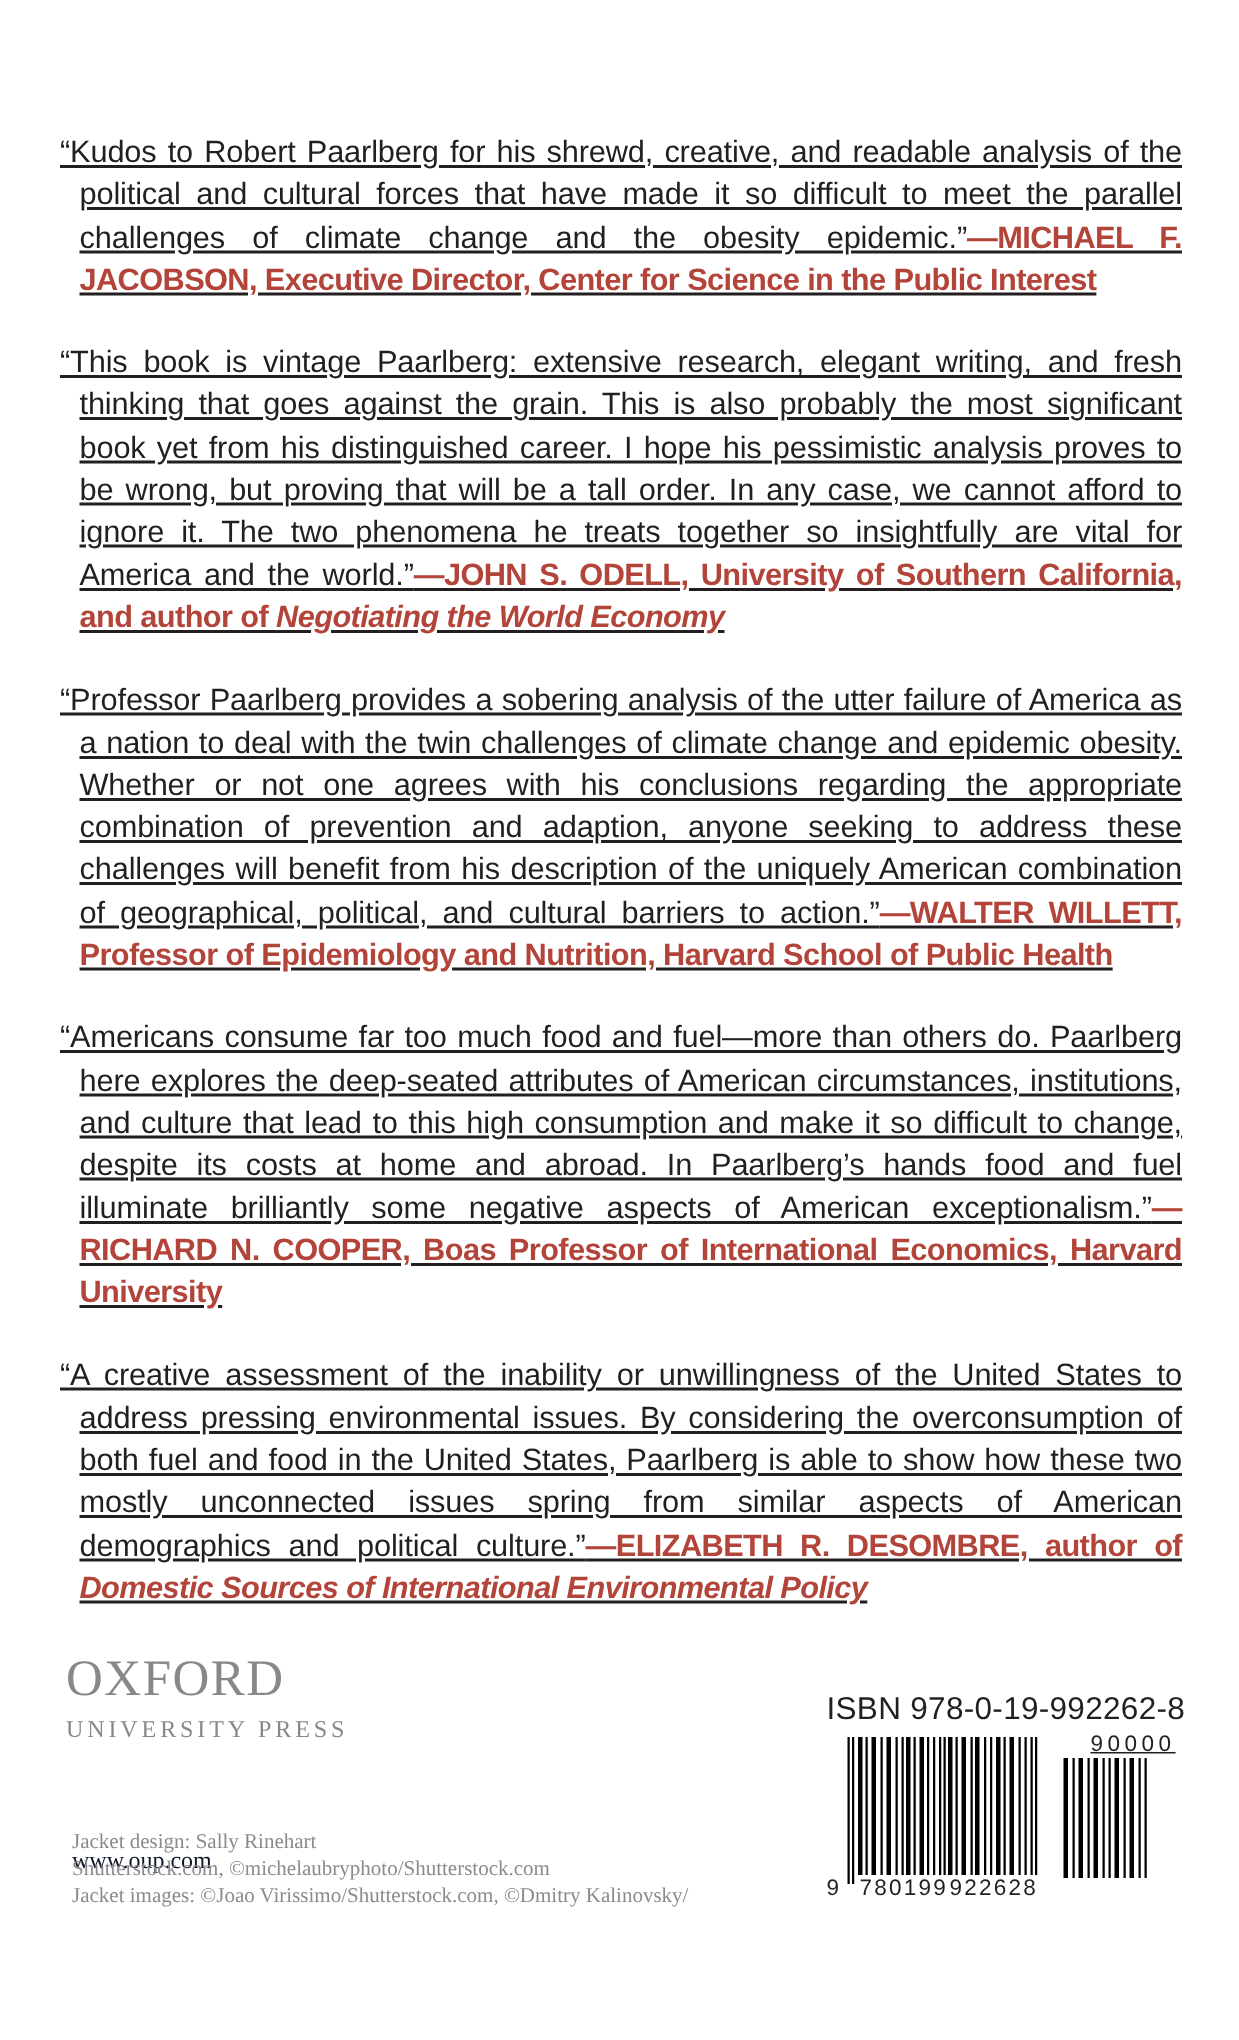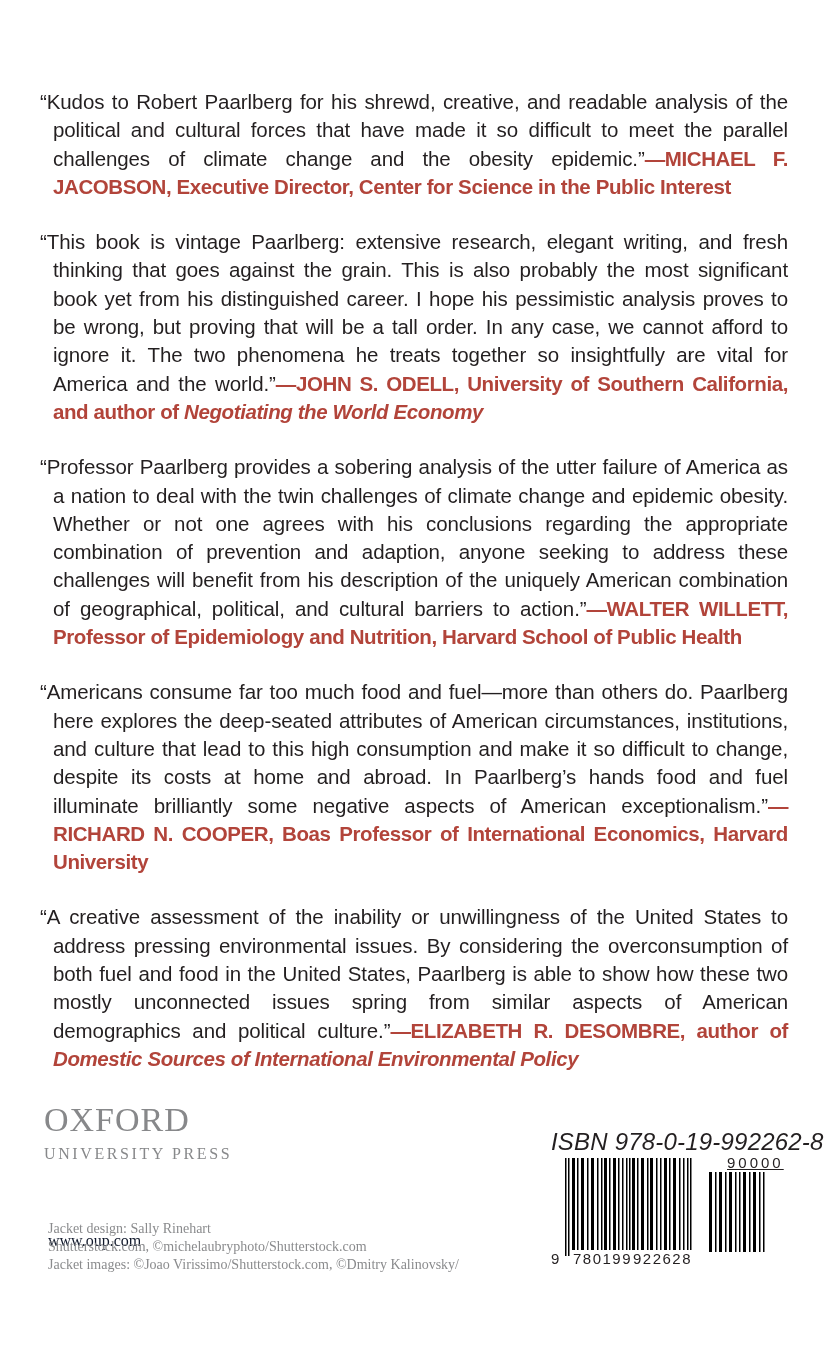--- a/index.html
+++ b/index.html
@@ -3,30 +3,30 @@
 <meta charset="utf-8">
 <style>
   html, body { margin: 0; padding: 0; }
   body {
     width: 826px; height: 1360px; background: #ffffff; position: relative; overflow: hidden;
     font-family: "Liberation Sans", "DejaVu Sans", sans-serif; color: #231f20;
   }
   .quotes { position: absolute; left: 40px; top: 88px; width: 748px; }
   .quote {
     font-size: 20.5px; line-height: 28.3px; text-align: justify; margin: 0 0 27px 0;
-    padding-left: 13px; text-indent: -13px; letter-spacing: -0.1px;
+    padding-left: 13px; text-indent: -13px; letter-spacing: -0.1px; text-decoration: underline;
   }
   .attr { color: #b2443a; font-weight: bold; font-stretch: condensed; letter-spacing: -0.4px; }
   .attr i { font-style: italic; }
   .oxford { position: absolute; left: 44px; top: 1097px; color: #87888a; font-family: "Liberation Serif", "DejaVu Serif", serif; }
   .ox-big { font-size: 34px; line-height: 46px; letter-spacing: 1px; }
   .ox-small { font-size: 16px; letter-spacing: 2.6px; margin-top: 2px; }
   .url { position: absolute; left: 48px; top: 1232px; font-family: "Liberation Serif", serif; font-size: 16px; color: #0f172a; }
   .credits { position: absolute; left: 48px; top: 1220px; font-family: "Liberation Serif", serif; font-size: 14px; line-height: 18px; color: #8a8b8d; }
-  .isbn { position: absolute; left: 551px; top: 1128px; font-size: 24px; color: #231f20; letter-spacing: 0.2px; font-style: italic; }
+  .isbn { position: absolute; left: 551px; top: 1128px; font-size: 21px; color: #231f20; letter-spacing: 0.2px; }
   .barcode { position: absolute; left: 551px; top: 1158px; width: 235px; height: 110px; }
   .barcode svg { display:block; }
 </style>
 </head>
 <body>
 
 <div class="quotes">
   <p class="quote"><span>“Kudos to Robert Paarlberg for his shrewd, creative, and readable analysis of the political and cultural forces that have made it so difficult to meet the parallel challenges of climate change and the obesity epidemic.”</span><span class="attr"><span>—MICHAEL F. JACOBSON, Executive Director, Center for Science in the Public Interest</span><i></i></span></p>
   <p class="quote"><span>“This book is vintage Paarlberg: extensive research, elegant writing, and fresh thinking that goes against the grain. This is also probably the most significant book yet from his distinguished career. I hope his pessimistic analysis proves to be wrong, but proving that will be a tall order. In any case, we cannot afford to ignore it. The two phenomena he treats together so insightfully are vital for America and the world.”</span><span class="attr"><span>—JOHN S. ODELL, University of Southern California, and author of </span><i>Negotiating the World Economy</i></span></p>
   <p class="quote"><span>“Professor Paarlberg provides a sobering analysis of the utter failure of America as a nation to deal with the twin challenges of climate change and epidemic obesity. Whether or not one agrees with his conclusions regarding the appropri­ate combination of prevention and adaption, anyone seeking to address these challenges will benefit from his description of the uniquely American combina­tion of geographical, political, and cultural barriers to action.”</span><span class="attr"><span>—WALTER WILLETT, Professor of Epidemiology and Nutrition, Harvard School of Public Health</span><i></i></span></p>

